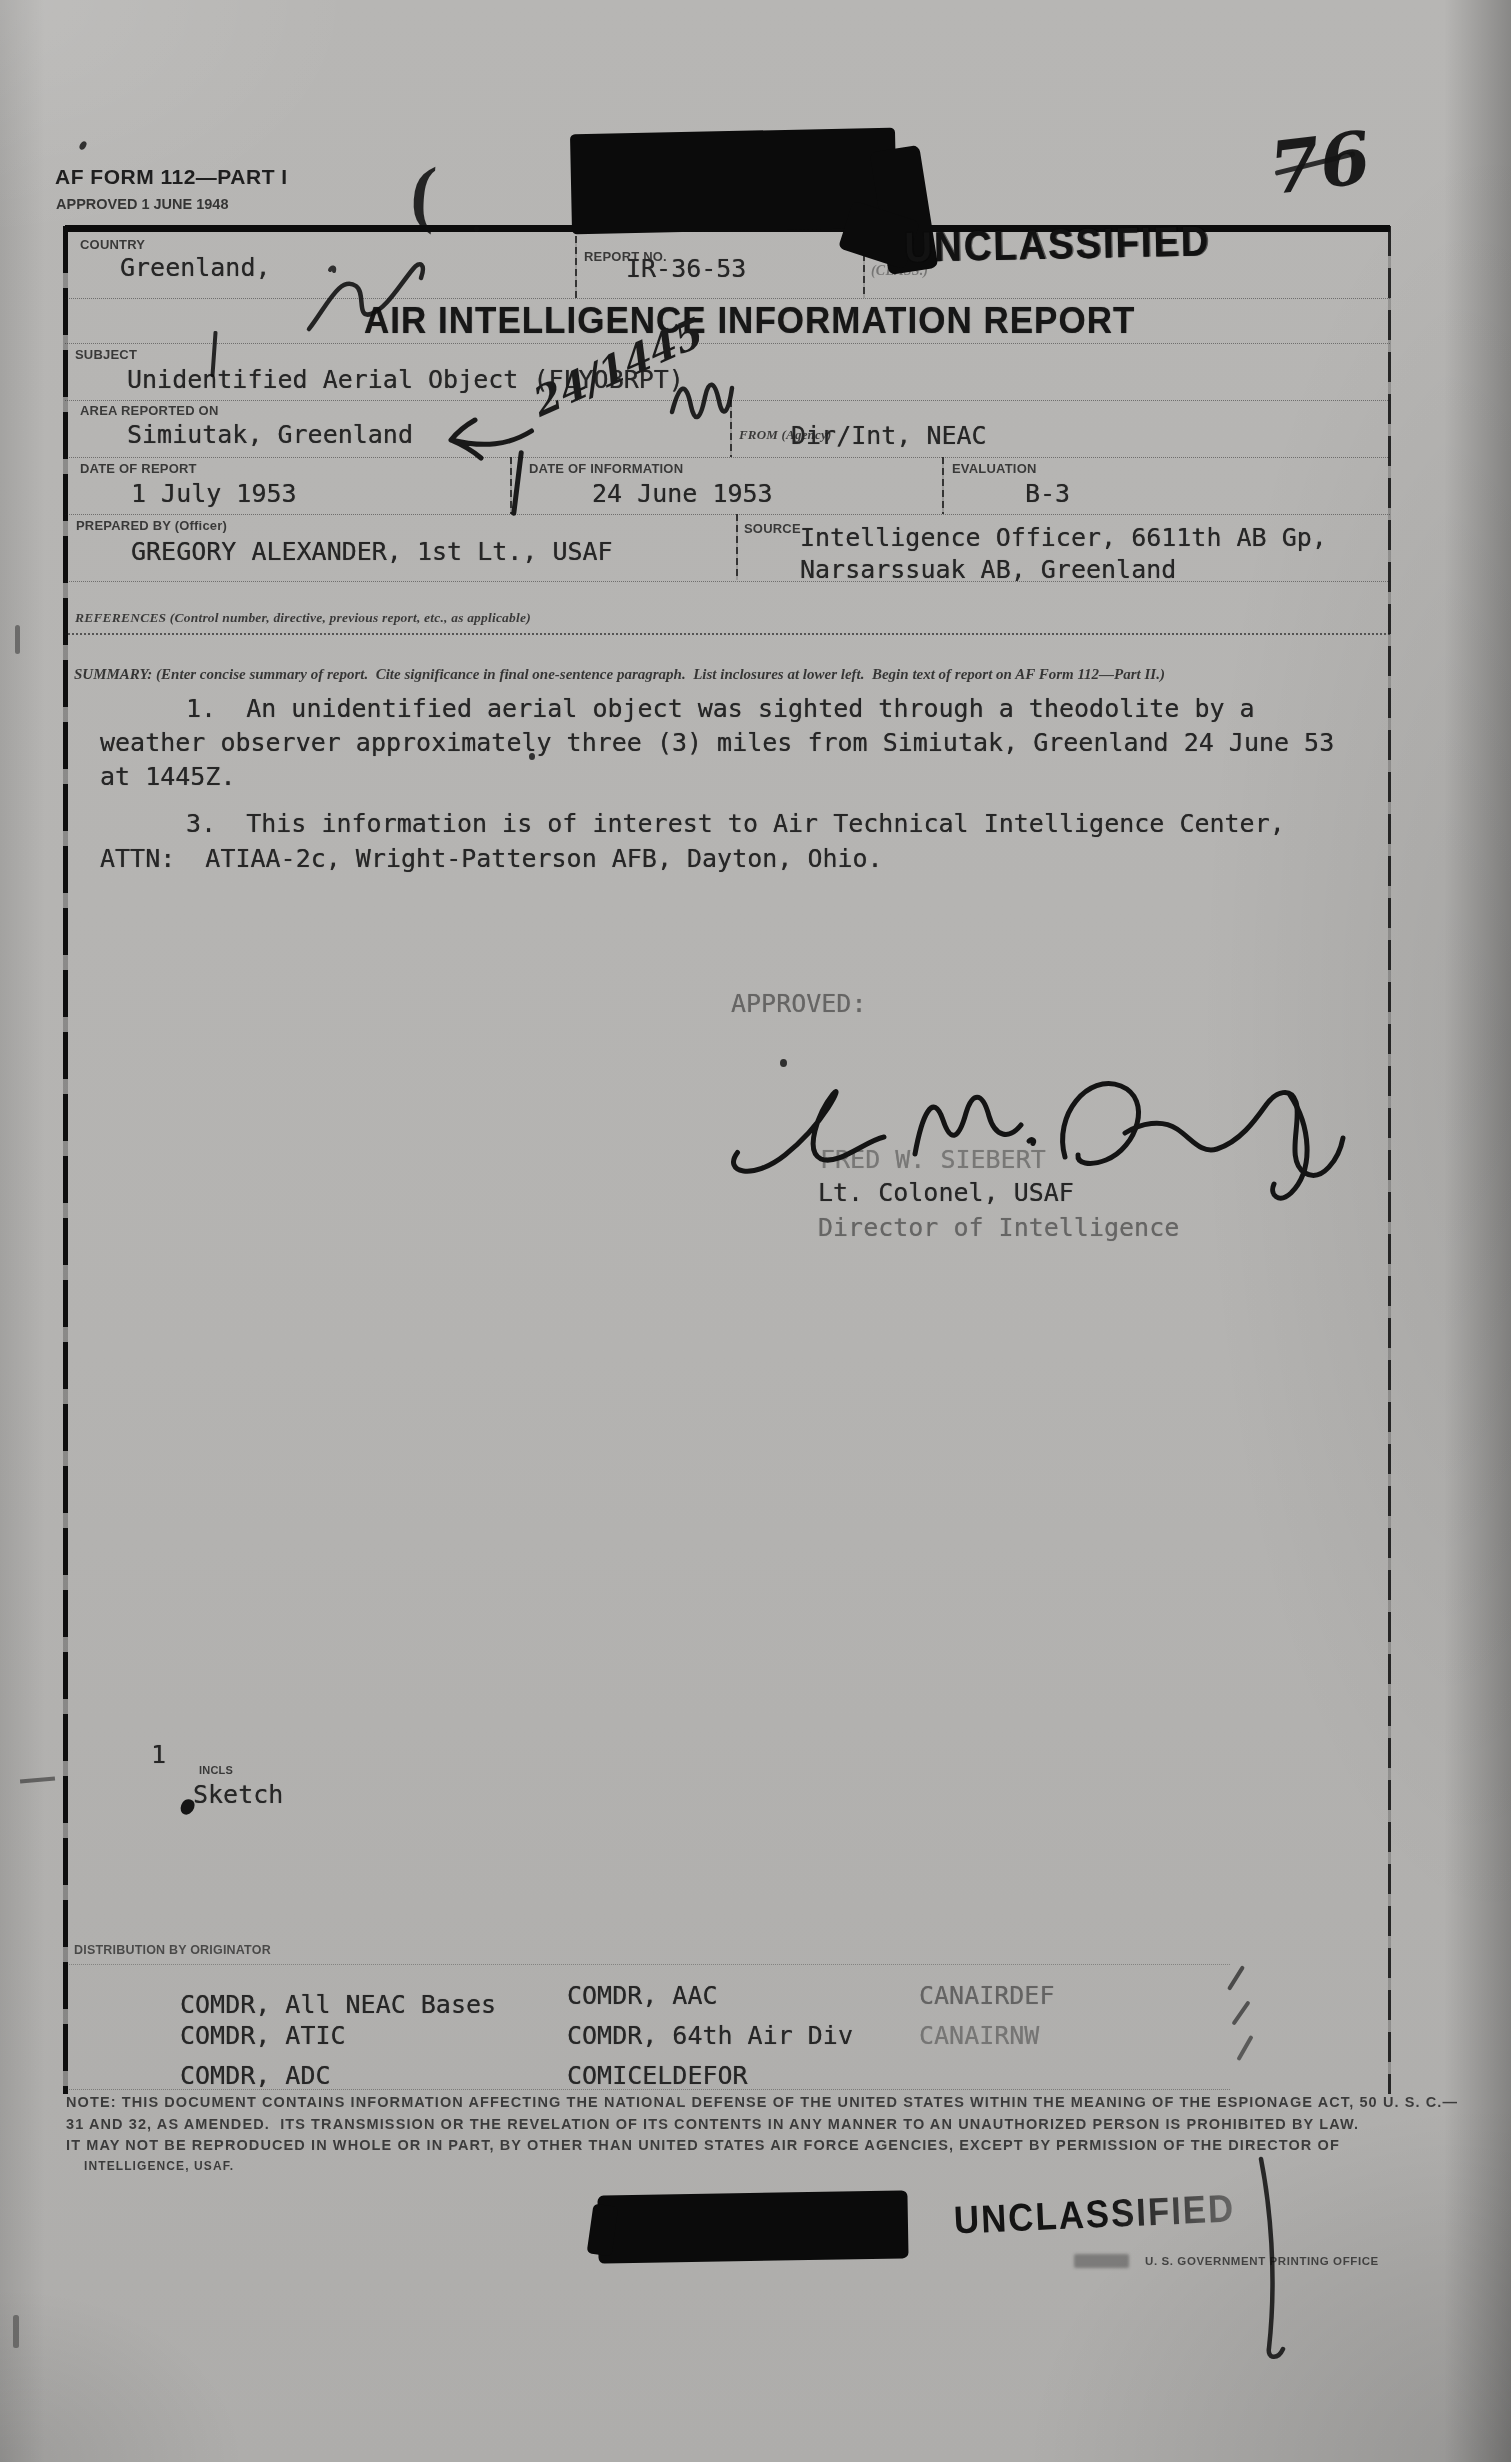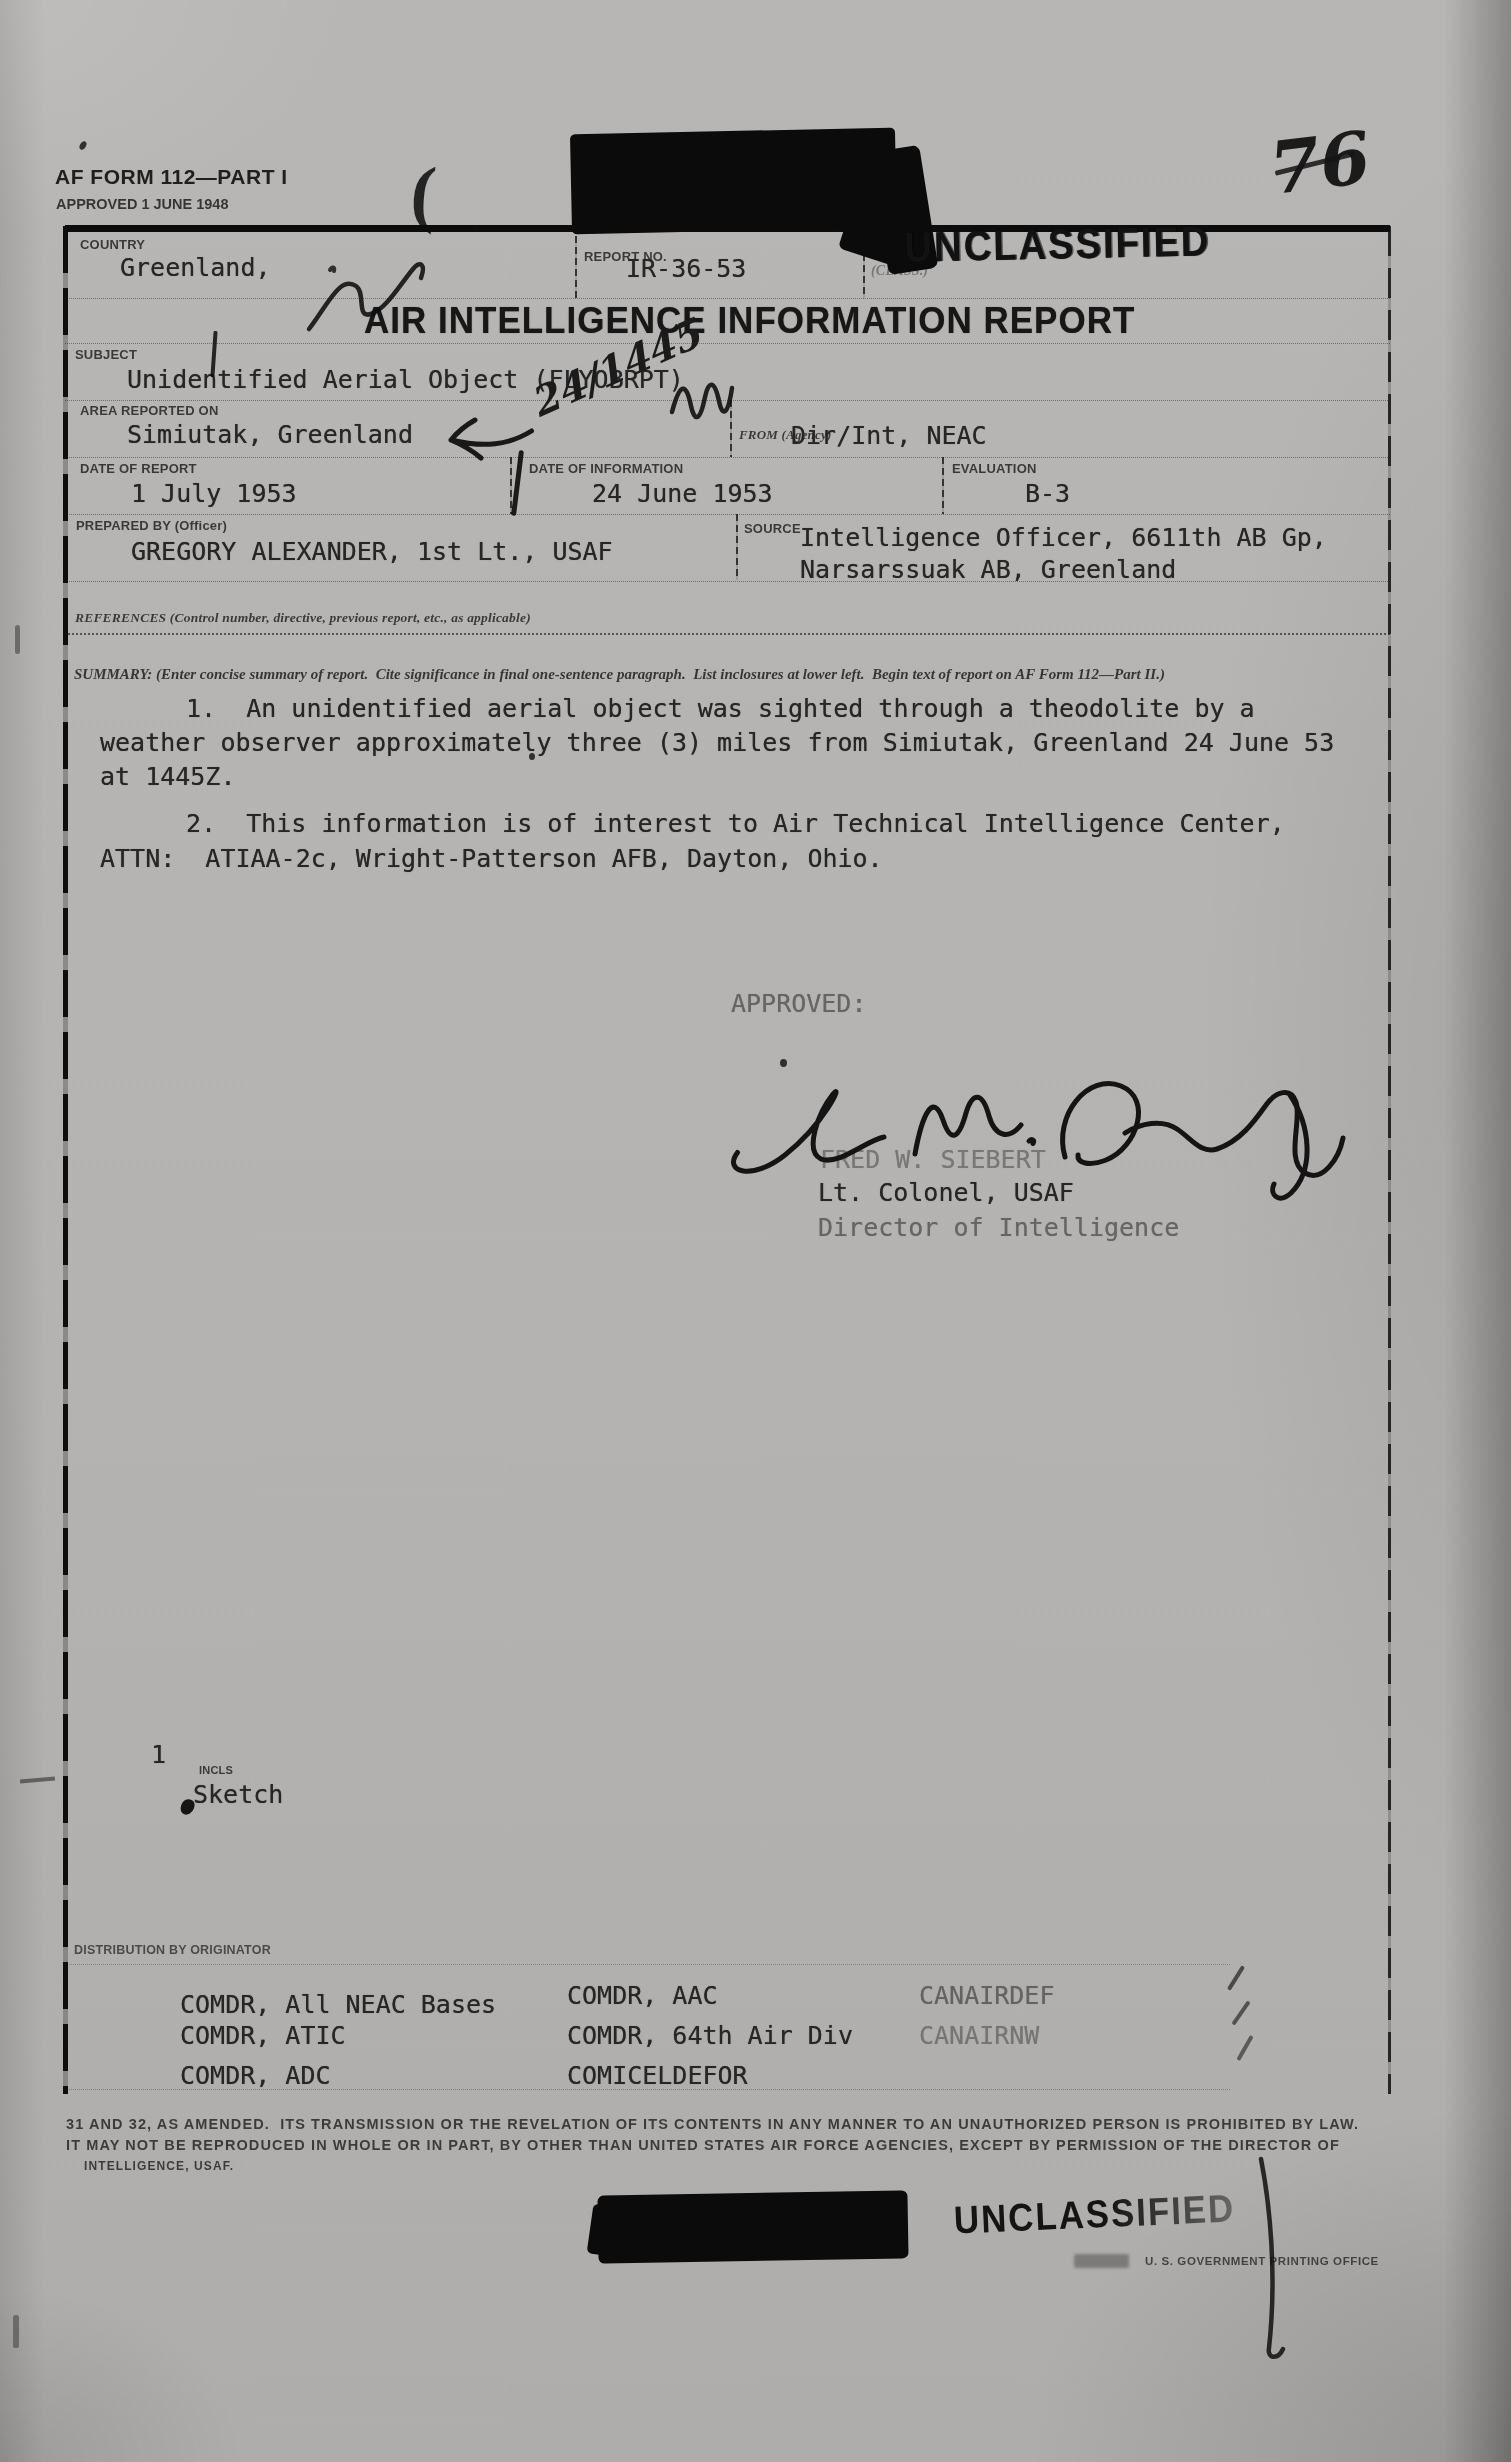--- a/index.html
+++ b/index.html
@@ -127,21 +127,21 @@
 
   <div class="abs lbl lbl-it" style="left:75px;top:586px;font-size:13.5px;">REFERENCES (Control number, directive, previous report, etc., as applicable)</div>
 
   <div class="abs lbl-it" style="left:74px;top:642px;font-family:'Liberation Serif',serif;font-style:italic;font-weight:700;font-size:15px;opacity:.85;white-space:pre;">SUMMARY: (Enter concise summary of report.  Cite significance in final one-sentence paragraph.  List inclosures at lower left.  Begin text of report on AF Form 112—Part II.)</div>
 
   <div class="abs mono" style="left:186px;top:694px;">1.  An unidentified aerial object was sighted through a theodolite by a</div>
   <div class="abs mono" style="left:100px;top:728px;">weather observer approximately three (3) miles from Simiutak, Greenland 24 June 53</div>
   <div class="abs mono" style="left:100px;top:762px;">at 1445Z.</div>
   <div class="speck" style="left:529px;top:753px;width:6px;height:7px;"></div>
 
-  <div class="abs mono" style="left:186px;top:809px;">2.  This information is of interest to Air Technical Intelligence Center,</div>
+  <div class="abs mono" style="left:186px;top:809px;">3.  This information is of interest to Air Technical Intelligence Center,</div>
   <div class="abs mono" style="left:100px;top:844px;">ATTN:  ATIAA-2c, Wright-Patterson AFB, Dayton, Ohio.</div>
 
   <div class="abs mono faint" style="left:731px;top:989px;">APPROVED:</div>
   <div class="speck" style="left:780px;top:1059px;width:7px;height:8px;"></div>
 
   <svg class="abs" style="left:715px;top:1035px;z-index:8;" width="605" height="165" viewBox="0 0 1210 330">
     <g fill="none" stroke="#141414" stroke-width="10" stroke-linecap="round">
       <path d="M45,235 C15,275 75,292 140,240 C220,176 258,92 236,118 C206,156 178,232 212,248 C246,262 300,212 338,204"></path>
       <path d="M400,238 C414,160 436,112 456,170 C470,212 486,214 502,156 C514,116 534,110 548,162 C560,204 588,210 612,180"></path>
       <path d="M628,212 C633,206 640,210 636,217"></path>
@@ -171,20 +171,21 @@
   <div class="abs mono" style="left:567px;top:2021px;">COMDR, 64th Air Div</div>
   <div class="abs mono" style="left:567px;top:2061px;">COMICELDEFOR</div>
 
   <div class="abs mono faint" style="left:919px;top:1981px;">CANAIRDEF</div>
   <div class="abs mono vfaint" style="left:919px;top:2021px;">CANAIRNW</div>
 
   <div class="abs" style="left:1222px;top:1976px;width:28px;height:4px;background:rgba(20,20,20,.65);transform:rotate(-58deg);border-radius:2px;"></div>
   <div class="abs" style="left:1227px;top:2011px;width:28px;height:4px;background:rgba(20,20,20,.6);transform:rotate(-55deg);border-radius:2px;"></div>
   <div class="abs" style="left:1231px;top:2046px;width:28px;height:4px;background:rgba(20,20,20,.55);transform:rotate(-60deg);border-radius:2px;"></div>
 
+  <div class="abs" style="left:66px;top:2094px;font-size:14.5px;font-weight:700;letter-spacing:1.1px;opacity:.8;white-space:pre;">NOTE: THIS DOCUMENT CONTAINS INFORMATION AFFECTING THE NATIONAL DEFENSE OF THE UNITED STATES WITHIN THE MEANING OF THE ESPIONAGE ACT, 50 U. S. C.—</div>
   <div class="abs" style="left:66px;top:2116px;font-size:14.5px;font-weight:700;letter-spacing:1.1px;opacity:.8;white-space:pre;">31 AND 32, AS AMENDED.  ITS TRANSMISSION OR THE REVELATION OF ITS CONTENTS IN ANY MANNER TO AN UNAUTHORIZED PERSON IS PROHIBITED BY LAW.</div>
   <div class="abs" style="left:66px;top:2137px;font-size:14.5px;font-weight:700;letter-spacing:1.1px;opacity:.8;white-space:pre;">IT MAY NOT BE REPRODUCED IN WHOLE OR IN PART, BY OTHER THAN UNITED STATES AIR FORCE AGENCIES, EXCEPT BY PERMISSION OF THE DIRECTOR OF</div>
   <div class="abs" style="left:66px;top:2159px;font-size:12px;font-weight:700;letter-spacing:1.1px;opacity:.8;white-space:pre;margin-left:18px;">INTELLIGENCE, USAF.</div>
 
   <div class="abs blob" style="left:598px;top:2193px;width:310px;height:68px;transform:rotate(-1deg);border-radius:6px;z-index:6;"></div>
   <div class="abs blob" style="left:590px;top:2205px;width:25px;height:50px;transform:rotate(8deg);border-radius:5px;z-index:6;"></div>
 
   <div class="abs stamp" style="left:953px;top:2198px;font-size:36px;transform:rotate(-2.5deg) scale(.97,1.08);transform-origin:left top;z-index:7;background:linear-gradient(90deg,#141414 55%, rgba(20,20,20,.45));-webkit-background-clip:text;background-clip:text;color:transparent;">UNCLASSIFIED</div>
 
   <div class="abs" style="left:1074px;top:2254px;width:55px;height:14px;background:rgba(30,30,30,.35);filter:blur(1.5px);border-radius:2px;"></div>

